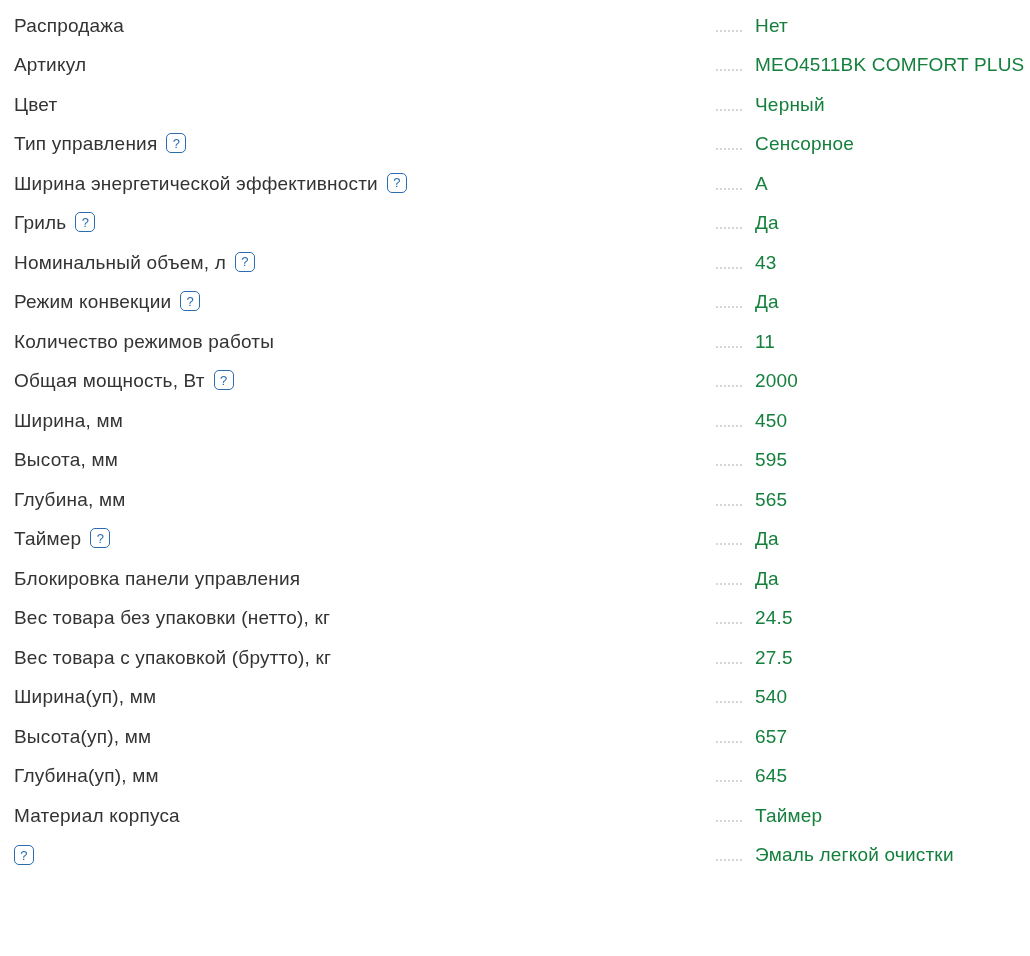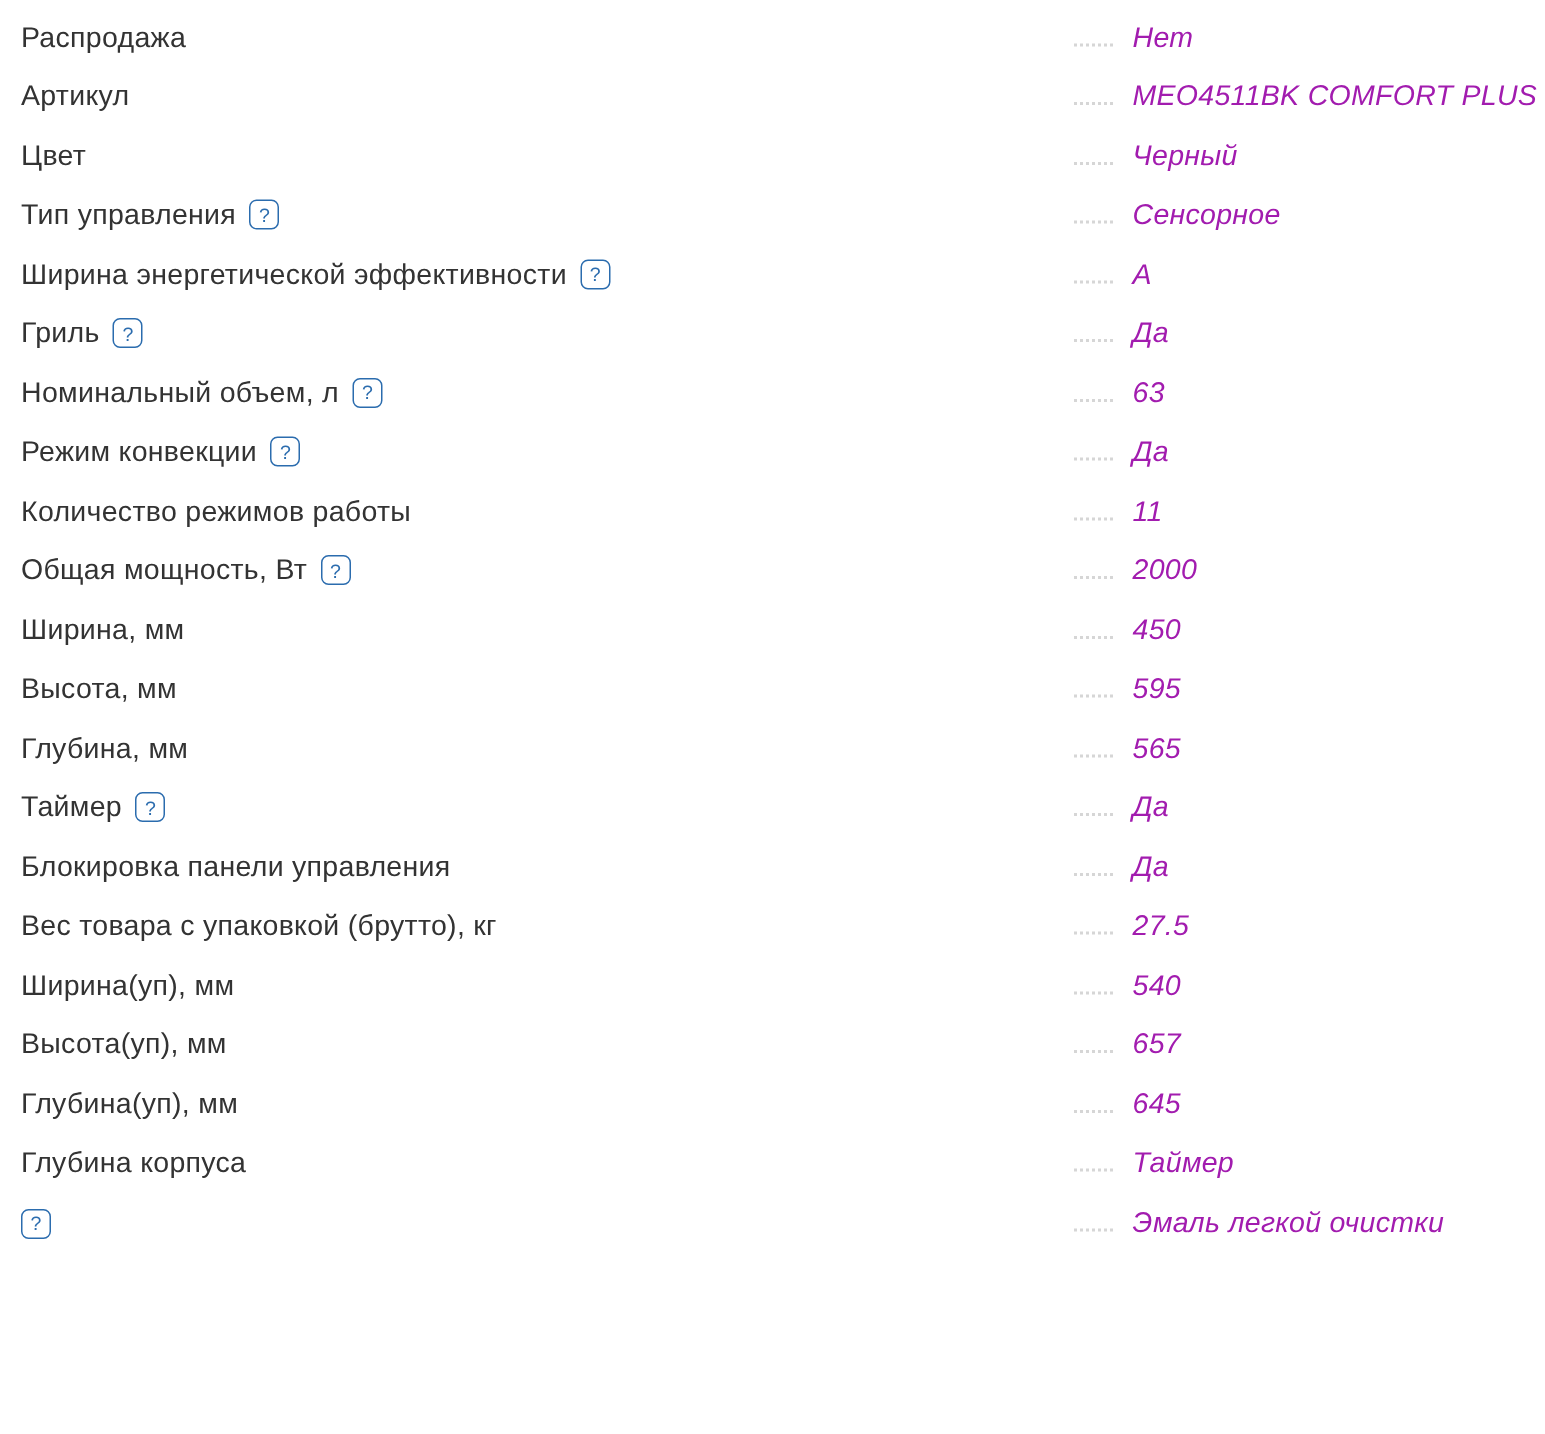--- a/index.html
+++ b/index.html
@@ -47,22 +47,21 @@
     cursor: pointer;
     flex: 0 0 auto;
     background: #ffffff;
   }
   .value-cell {
     display: flex;
     align-items: baseline;
     font-size: 19px;
     letter-spacing: 0.2px;
     white-space: nowrap;
-    color: #a21caf;
-    font-style: italic;
+    color: #15803d;
   }
   .dotted-leader {
     display: block;
     width: 26px;
     height: 2px;
     border-bottom: 2px dotted #d6d6d6;
     margin-right: 13px;
     flex: 0 0 auto;
   }
   .spec-value {
@@ -133,21 +132,21 @@
       <span class="spec-value">Да</span>
     </div>
   </div>
     <div class="spec-row">
     <div class="label-cell">
       <span>Номинальный объем, л</span>
       <span class="help-icon">?</span>
     </div>
     <div class="value-cell">
       <span class="dotted-leader"></span>
-      <span class="spec-value">63</span>
+      <span class="spec-value">43</span>
     </div>
   </div>
     <div class="spec-row">
     <div class="label-cell">
       <span>Режим конвекции</span>
       <span class="help-icon">?</span>
     </div>
     <div class="value-cell">
       <span class="dotted-leader"></span>
       <span class="spec-value">Да</span>
@@ -218,20 +217,30 @@
       <span>Блокировка панели управления</span>
 
     </div>
     <div class="value-cell">
       <span class="dotted-leader"></span>
       <span class="spec-value">Да</span>
     </div>
   </div>
     <div class="spec-row">
     <div class="label-cell">
+      <span>Вес товара без упаковки (нетто), кг</span>
+
+    </div>
+    <div class="value-cell">
+      <span class="dotted-leader"></span>
+      <span class="spec-value">24.5</span>
+    </div>
+  </div>
+    <div class="spec-row">
+    <div class="label-cell">
       <span>Вес товара с упаковкой (брутто), кг</span>
 
     </div>
     <div class="value-cell">
       <span class="dotted-leader"></span>
       <span class="spec-value">27.5</span>
     </div>
   </div>
     <div class="spec-row">
     <div class="label-cell">
@@ -258,21 +267,21 @@
       <span>Глубина(уп), мм</span>
 
     </div>
     <div class="value-cell">
       <span class="dotted-leader"></span>
       <span class="spec-value">645</span>
     </div>
   </div>
     <div class="spec-row">
     <div class="label-cell">
-      <span>Глубина корпуса</span>
+      <span>Материал корпуса</span>
 
     </div>
     <div class="value-cell">
       <span class="dotted-leader"></span>
       <span class="spec-value">Таймер</span>
     </div>
   </div>
     <div class="spec-row">
     <div class="label-cell">
       <span class="help-icon">?</span>

